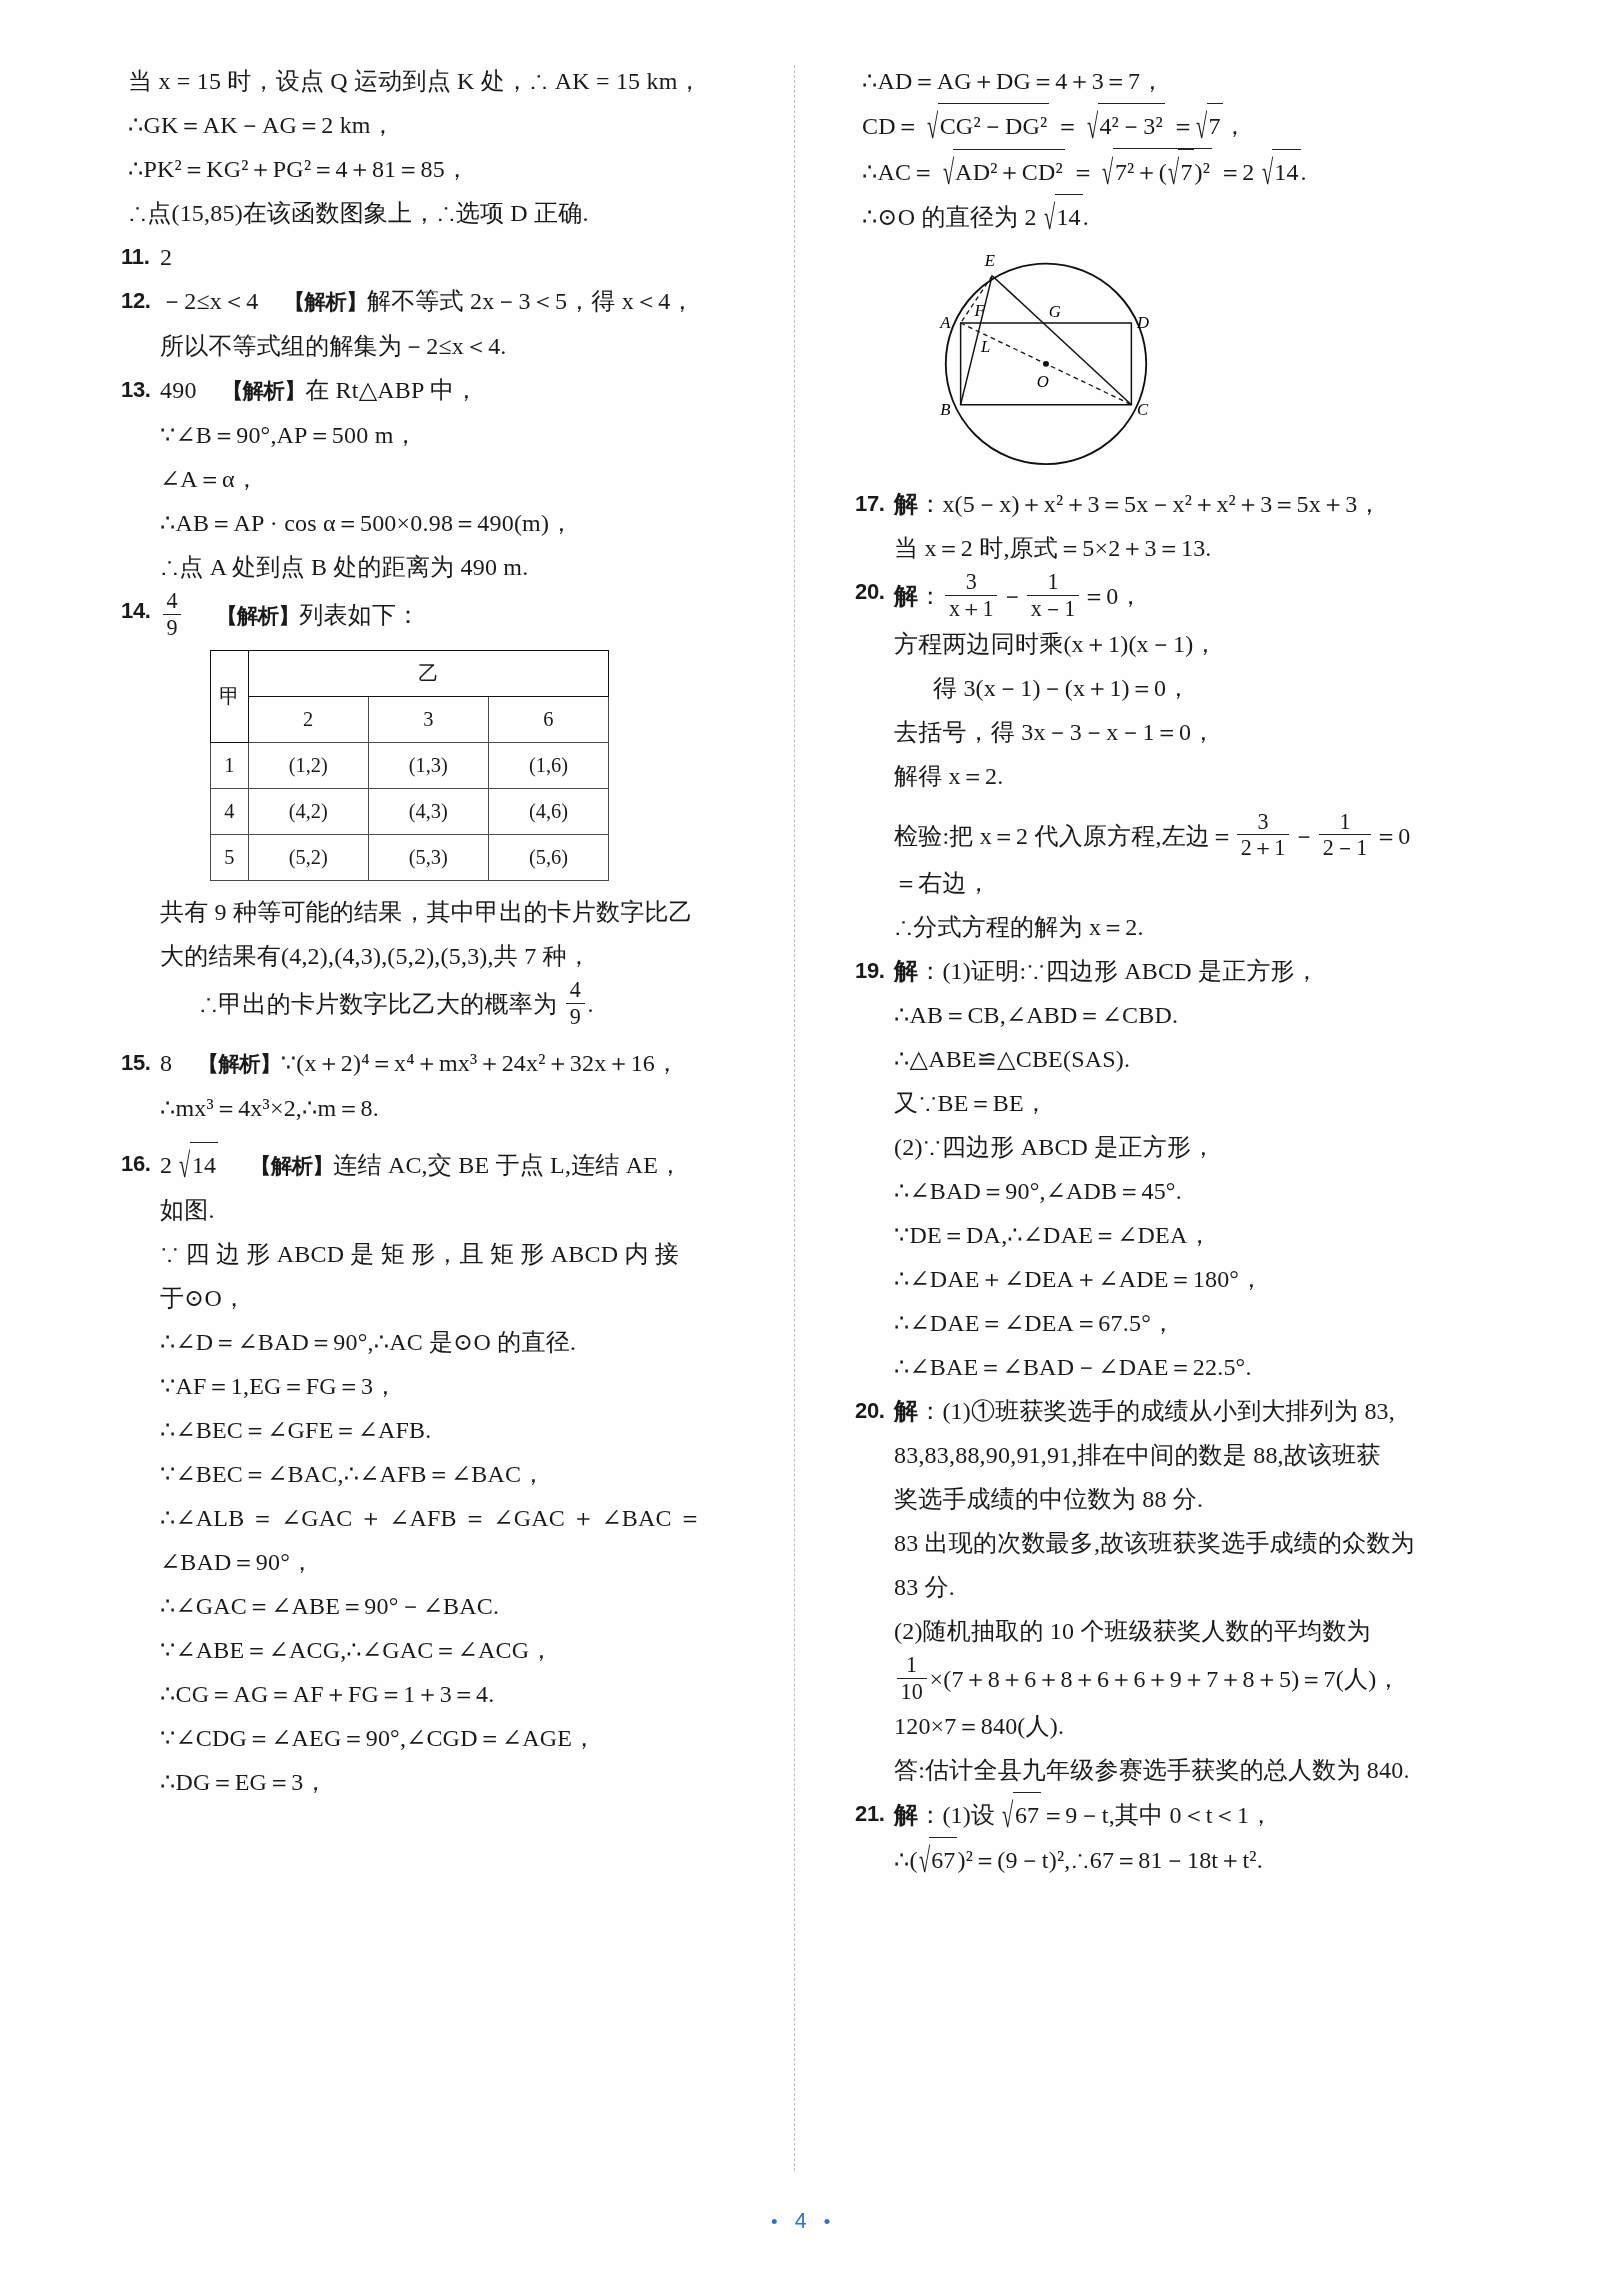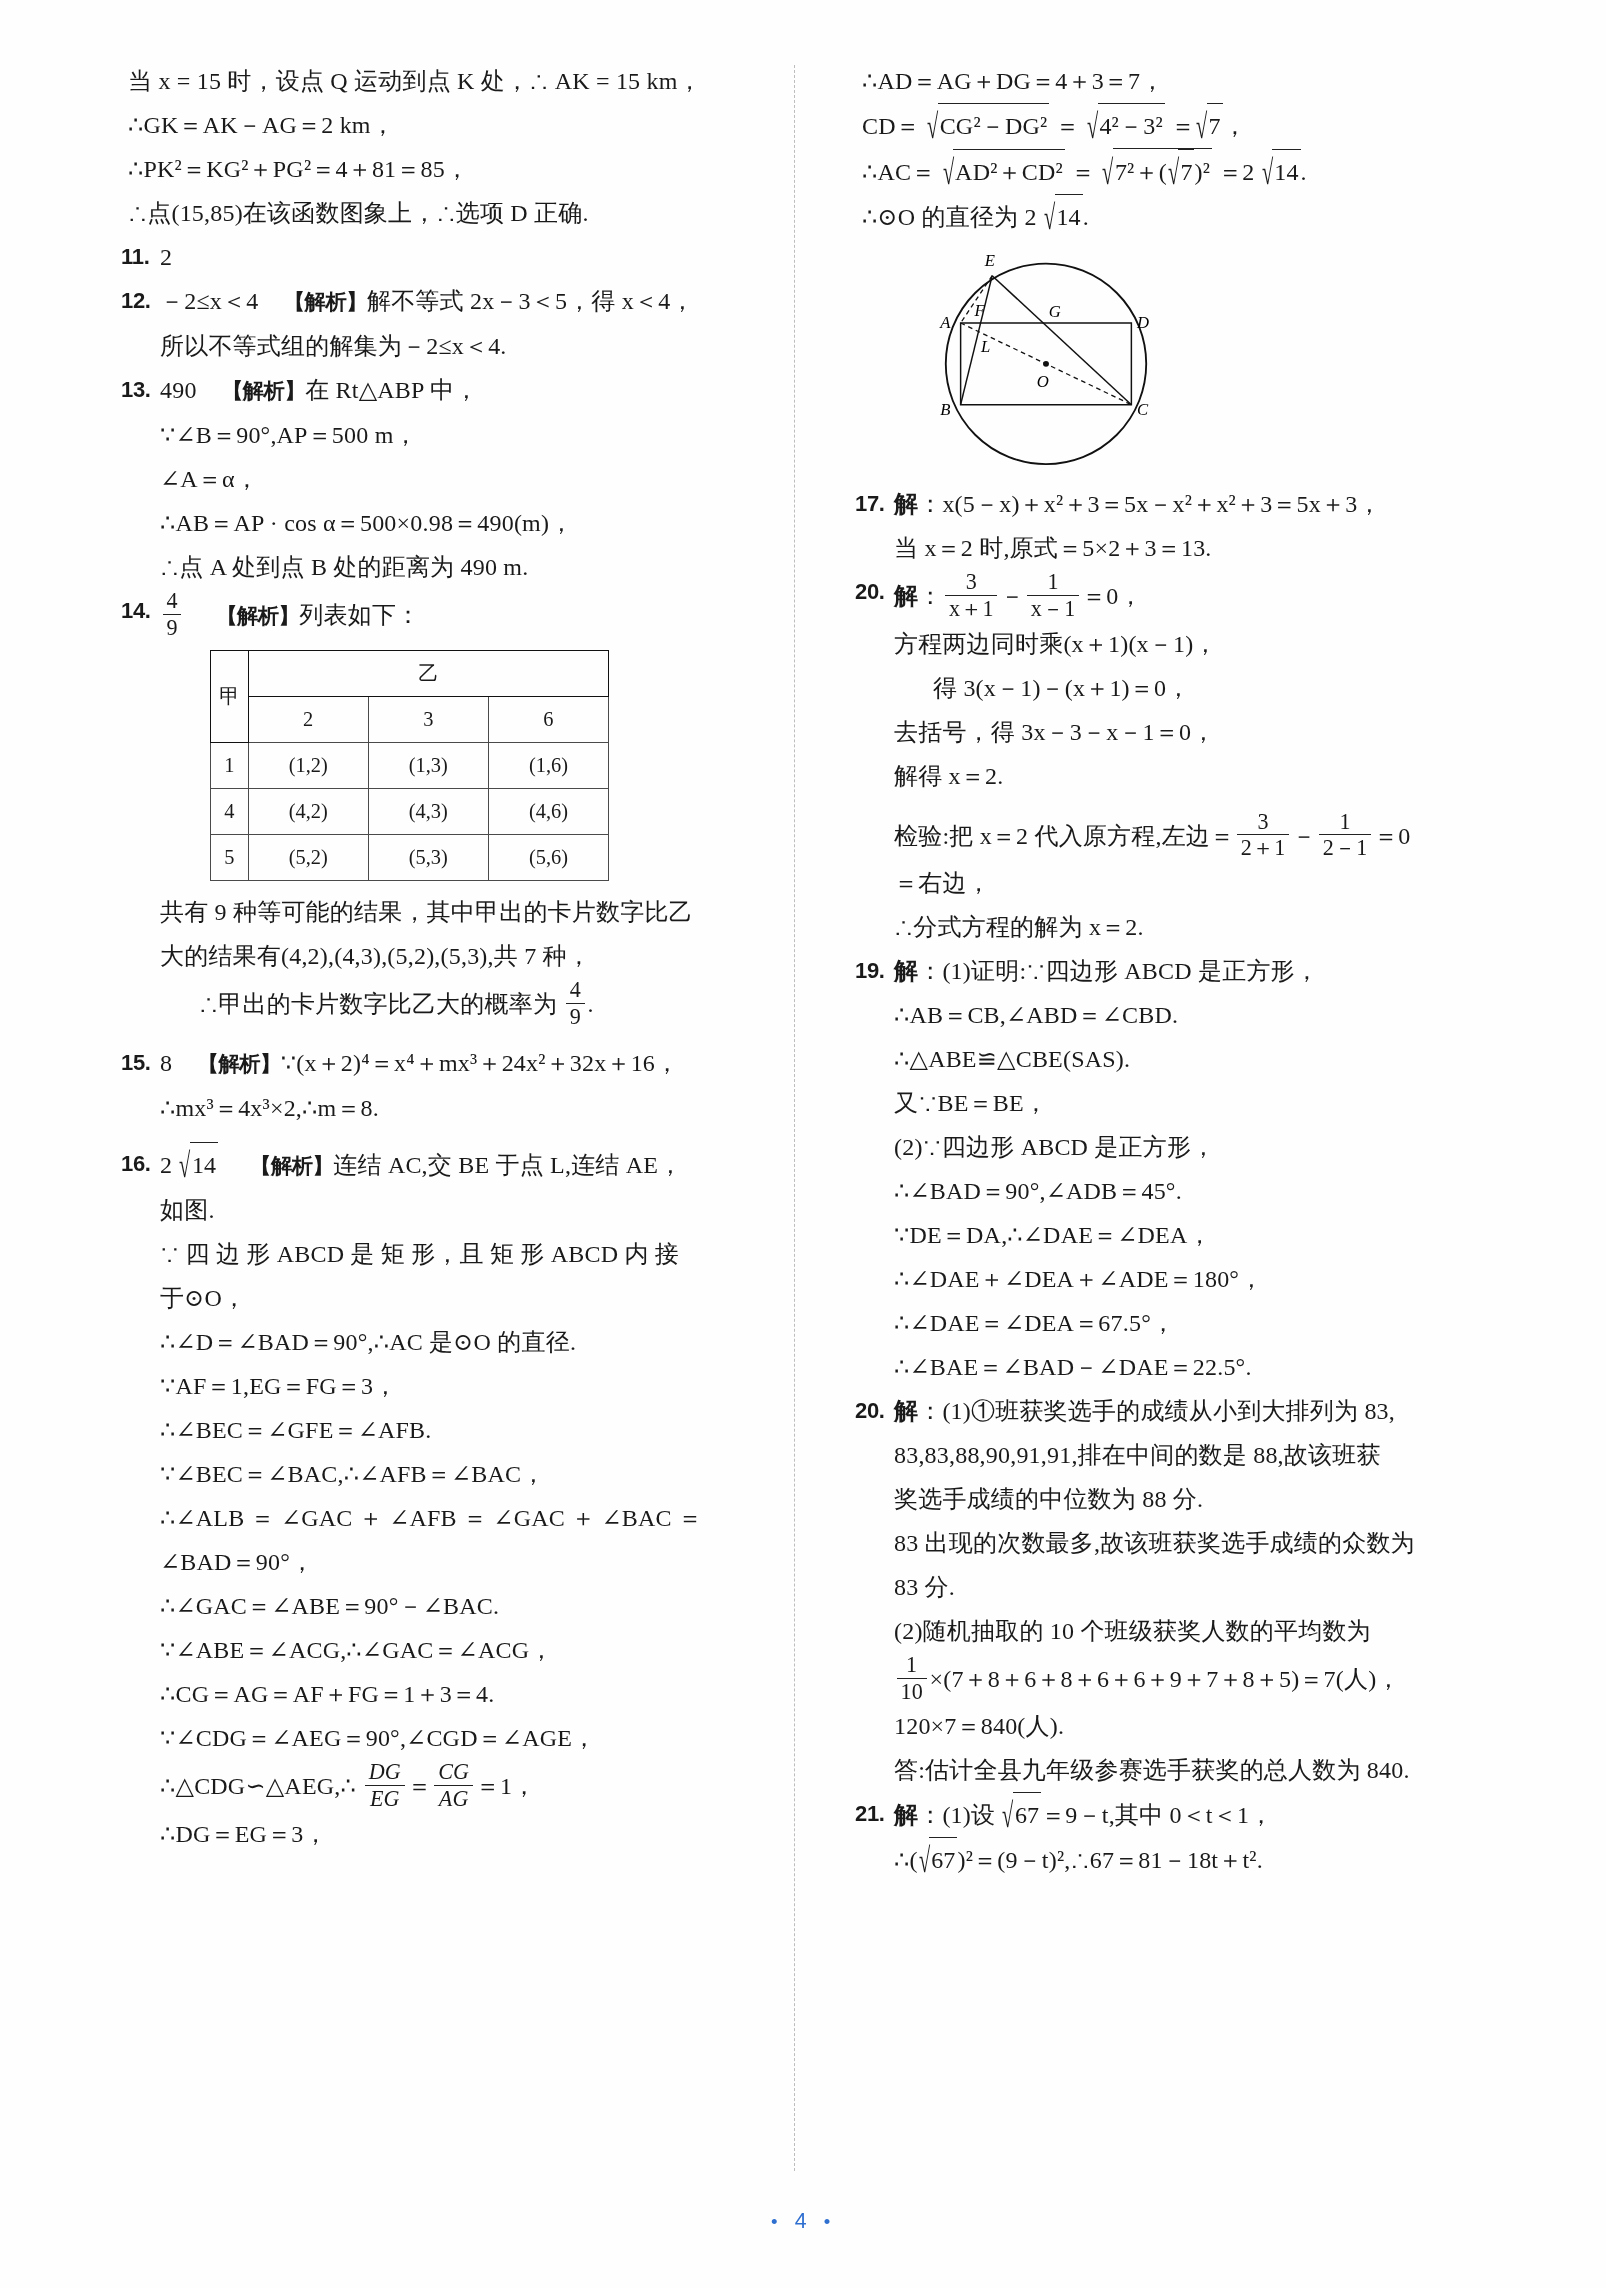--- a/index.html
+++ b/index.html
@@ -211,30 +211,20 @@
           <div class="ln">∴∠D＝∠BAD＝90°,∴AC 是⊙O 的直径.</div>
           <div class="ln">∵AF＝1,EG＝FG＝3，</div>
           <div class="ln">∴∠BEC＝∠GFE＝∠AFB.</div>
           <div class="ln">∵∠BEC＝∠BAC,∴∠AFB＝∠BAC，</div>
           <div class="ln">∴∠ALB ＝ ∠GAC ＋ ∠AFB ＝ ∠GAC ＋ ∠BAC ＝</div>
           <div class="ln">∠BAD＝90°，</div>
           <div class="ln">∴∠GAC＝∠ABE＝90°－∠BAC.</div>
           <div class="ln">∵∠ABE＝∠ACG,∴∠GAC＝∠ACG，</div>
           <div class="ln">∴CG＝AG＝AF＋FG＝1＋3＝4.</div>
           <div class="ln">∵∠CDG＝∠AEG＝90°,∠CGD＝∠AGE，</div>
-          <div class="ln">
-            <span>∴△CDG∽△AEG,∴</span>
-            <span class="frac">
-              <span class="nu mi">DG</span>
-              <span class="de mi">EG</span>
-            </span><span>＝</span><span class="frac">
-              <span class="nu mi">CG</span>
-              <span class="de mi">AG</span>
-            </span><span>＝1，</span>
-          </div>
           <div class="ln">∴DG＝EG＝3，</div>
         </div>
       </div>
 
     </div>
 
     <div class="col col-right">
 
       <div class="ln indent">∴AD＝AG＋DG＝4＋3＝7，</div>
 

